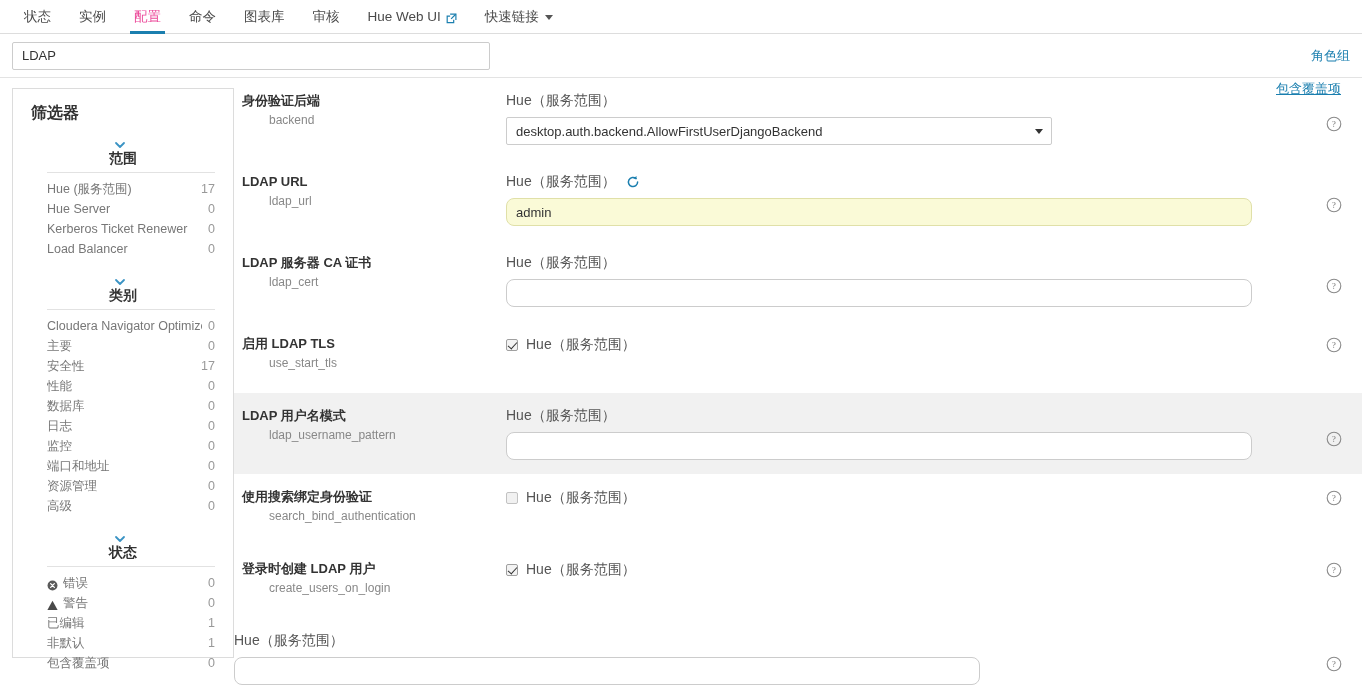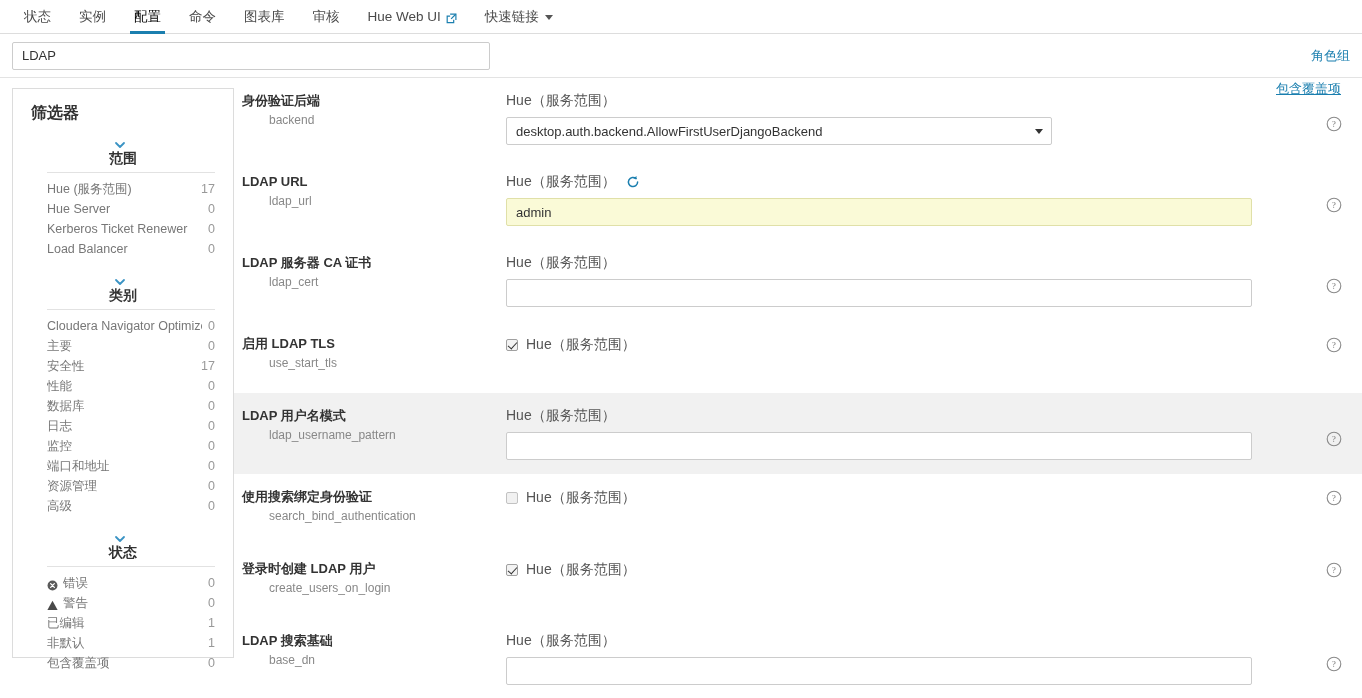--- a/index.html
+++ b/index.html
@@ -25,21 +25,21 @@
   .nav-tab {
     position: relative;
     display: flex;
     align-items: center;
     padding: 0 14px;
     font-size: 13.5px;
     color: #4a4a4a;
     cursor: pointer;
     white-space: nowrap;
   }
-  .nav-tab.active { color: #000000; }
+  .nav-tab.active { color: #ec4899; }
   .nav-tab.active::after {
     content: "";
     position: absolute;
     left: 10px; right: 10px; bottom: -1px;
     height: 3px;
     background: #1b7faf;
   }
   .ext-icon {
     display: inline-block;
     margin-left: 5px;
@@ -208,21 +208,21 @@
   .reset-icon {
     width: 14px; height: 14px;
     margin-left: 10px;
     cursor: pointer;
     flex: none;
   }
   .cfg-input {
     width: 746px;
     height: 28px;
     border: 1px solid #cccccc;
-    border-radius: 2px;
+    border-radius: 8px;
     padding: 0 9px;
     font-size: 13px;
     color: #333333;
     font-family: "Liberation Sans", "DejaVu Sans", sans-serif;
     background: #ffffff;
     outline: none;
     display: block;
   }
   .cfg-input.edited {
     background: #fafad7;
@@ -559,24 +559,20 @@
               <span class="cb checked"></span>
               <span>Hue（服务范围）</span>
             </div>
           </div>
           <span class="help-icon"><svg viewBox="0 0 16 16" width="16" height="16">
               <circle cx="8" cy="8" r="6.8" fill="none" stroke="#8a8a8a" stroke-width="1.1"></circle>
               <text x="8" y="11.4" font-size="8.6" text-anchor="middle" fill="#6f6f6f" font-family="Liberation Serif, serif">?</text>
             </svg></span>
         </div>
         <div class="cfg-row">
-          <div class="cfg-label">
-            <div class="cfg-title">LDAP 搜索基础</div>
-            <div class="cfg-key">base_dn</div>
-          </div>
           <div class="cfg-value">
             <div class="scope-line">
               <span>Hue（服务范围）</span>
             </div>
             <input type="text" class="cfg-input" value="" style="">
           </div>
           <span class="help-icon mid"><svg viewBox="0 0 16 16" width="16" height="16">
               <circle cx="8" cy="8" r="6.8" fill="none" stroke="#8a8a8a" stroke-width="1.1"></circle>
               <text x="8" y="11.4" font-size="8.6" text-anchor="middle" fill="#6f6f6f" font-family="Liberation Serif, serif">?</text>
             </svg></span>

